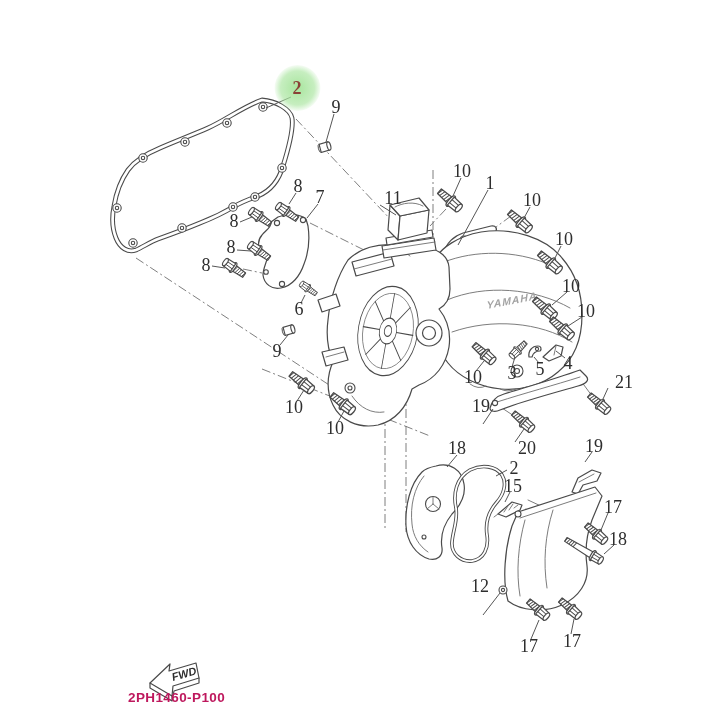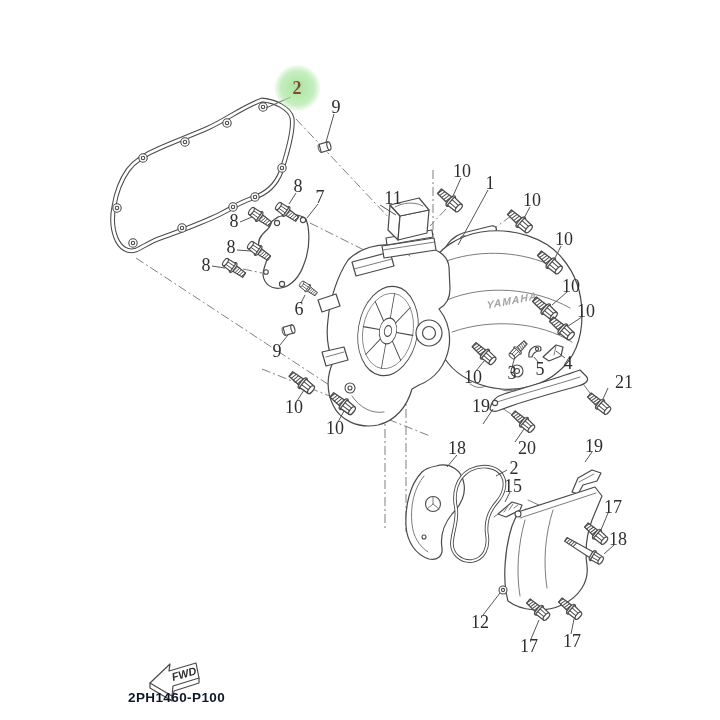--- a/index.html
+++ b/index.html
@@ -29,21 +29,21 @@
               font-family:"Liberation Serif",serif;font-size:18px;line-height:1;
               color:var(--label,#2e2e2e);pointer-events:auto;cursor:pointer;user-select:none;}
   .part-label.hl{color:var(--highlight-text,#8a4136);font-weight:700;}
   .part-label.hl::before{content:"";position:absolute;left:50%;top:50%;width:46px;height:46px;
               transform:translate(-50%,-50%);border-radius:50%;z-index:-1;
               background:radial-gradient(circle,
                  var(--highlight-fill,#a8e59e) 0%,
                  rgba(168,229,158,.65) 52%,
                  rgba(210,245,205,0) 74%);}
   .part-code{position:absolute;left:128px;top:690px;font-size:13.5px;font-weight:700;
-             letter-spacing:.4px;color:#0f172a;}
+             letter-spacing:.4px;color:#be185d;}
 </style>
 </head>
 <body>
 
 <div class="stage">
 
 <svg width="720" height="720" viewBox="0 0 720 720">
   <defs>
     <g id="bolt">
       <path class="pf" d="M-16,-2.6 L-4,-3.4 L-4,3.4 L-16,2.6 Z"></path>
@@ -336,20 +336,20 @@
       <div class="part-label" style="left: 294px; top: 407px;">10</div>
       <div class="part-label" style="left: 335px; top: 428px;">10</div>
       <div class="part-label" style="left: 481px; top: 406px; text-align: right;">19</div>
       <div class="part-label" style="left: 527px; top: 448px;">20</div>
       <div class="part-label" style="left: 594px; top: 446px;">19</div>
       <div class="part-label" style="left: 457px; top: 448px;">18</div>
       <div class="part-label" style="left: 514px; top: 468px;">2</div>
       <div class="part-label" style="left: 513px; top: 486px;">15</div>
       <div class="part-label" style="left: 613px; top: 507px;">17</div>
       <div class="part-label" style="left: 618px; top: 539px;">18</div>
-      <div class="part-label" style="left: 480px; top: 622px;">12</div>
+      <div class="part-label" style="left: 480px; top: 586px;">12</div>
       <div class="part-label" style="left: 529px; top: 646px;">17</div>
       <div class="part-label" style="left: 572px; top: 641px;">17</div>
     </div>
 
 <div class="part-code">2PH1460-P100</div>
 
 </div>
 
 </body></html>

